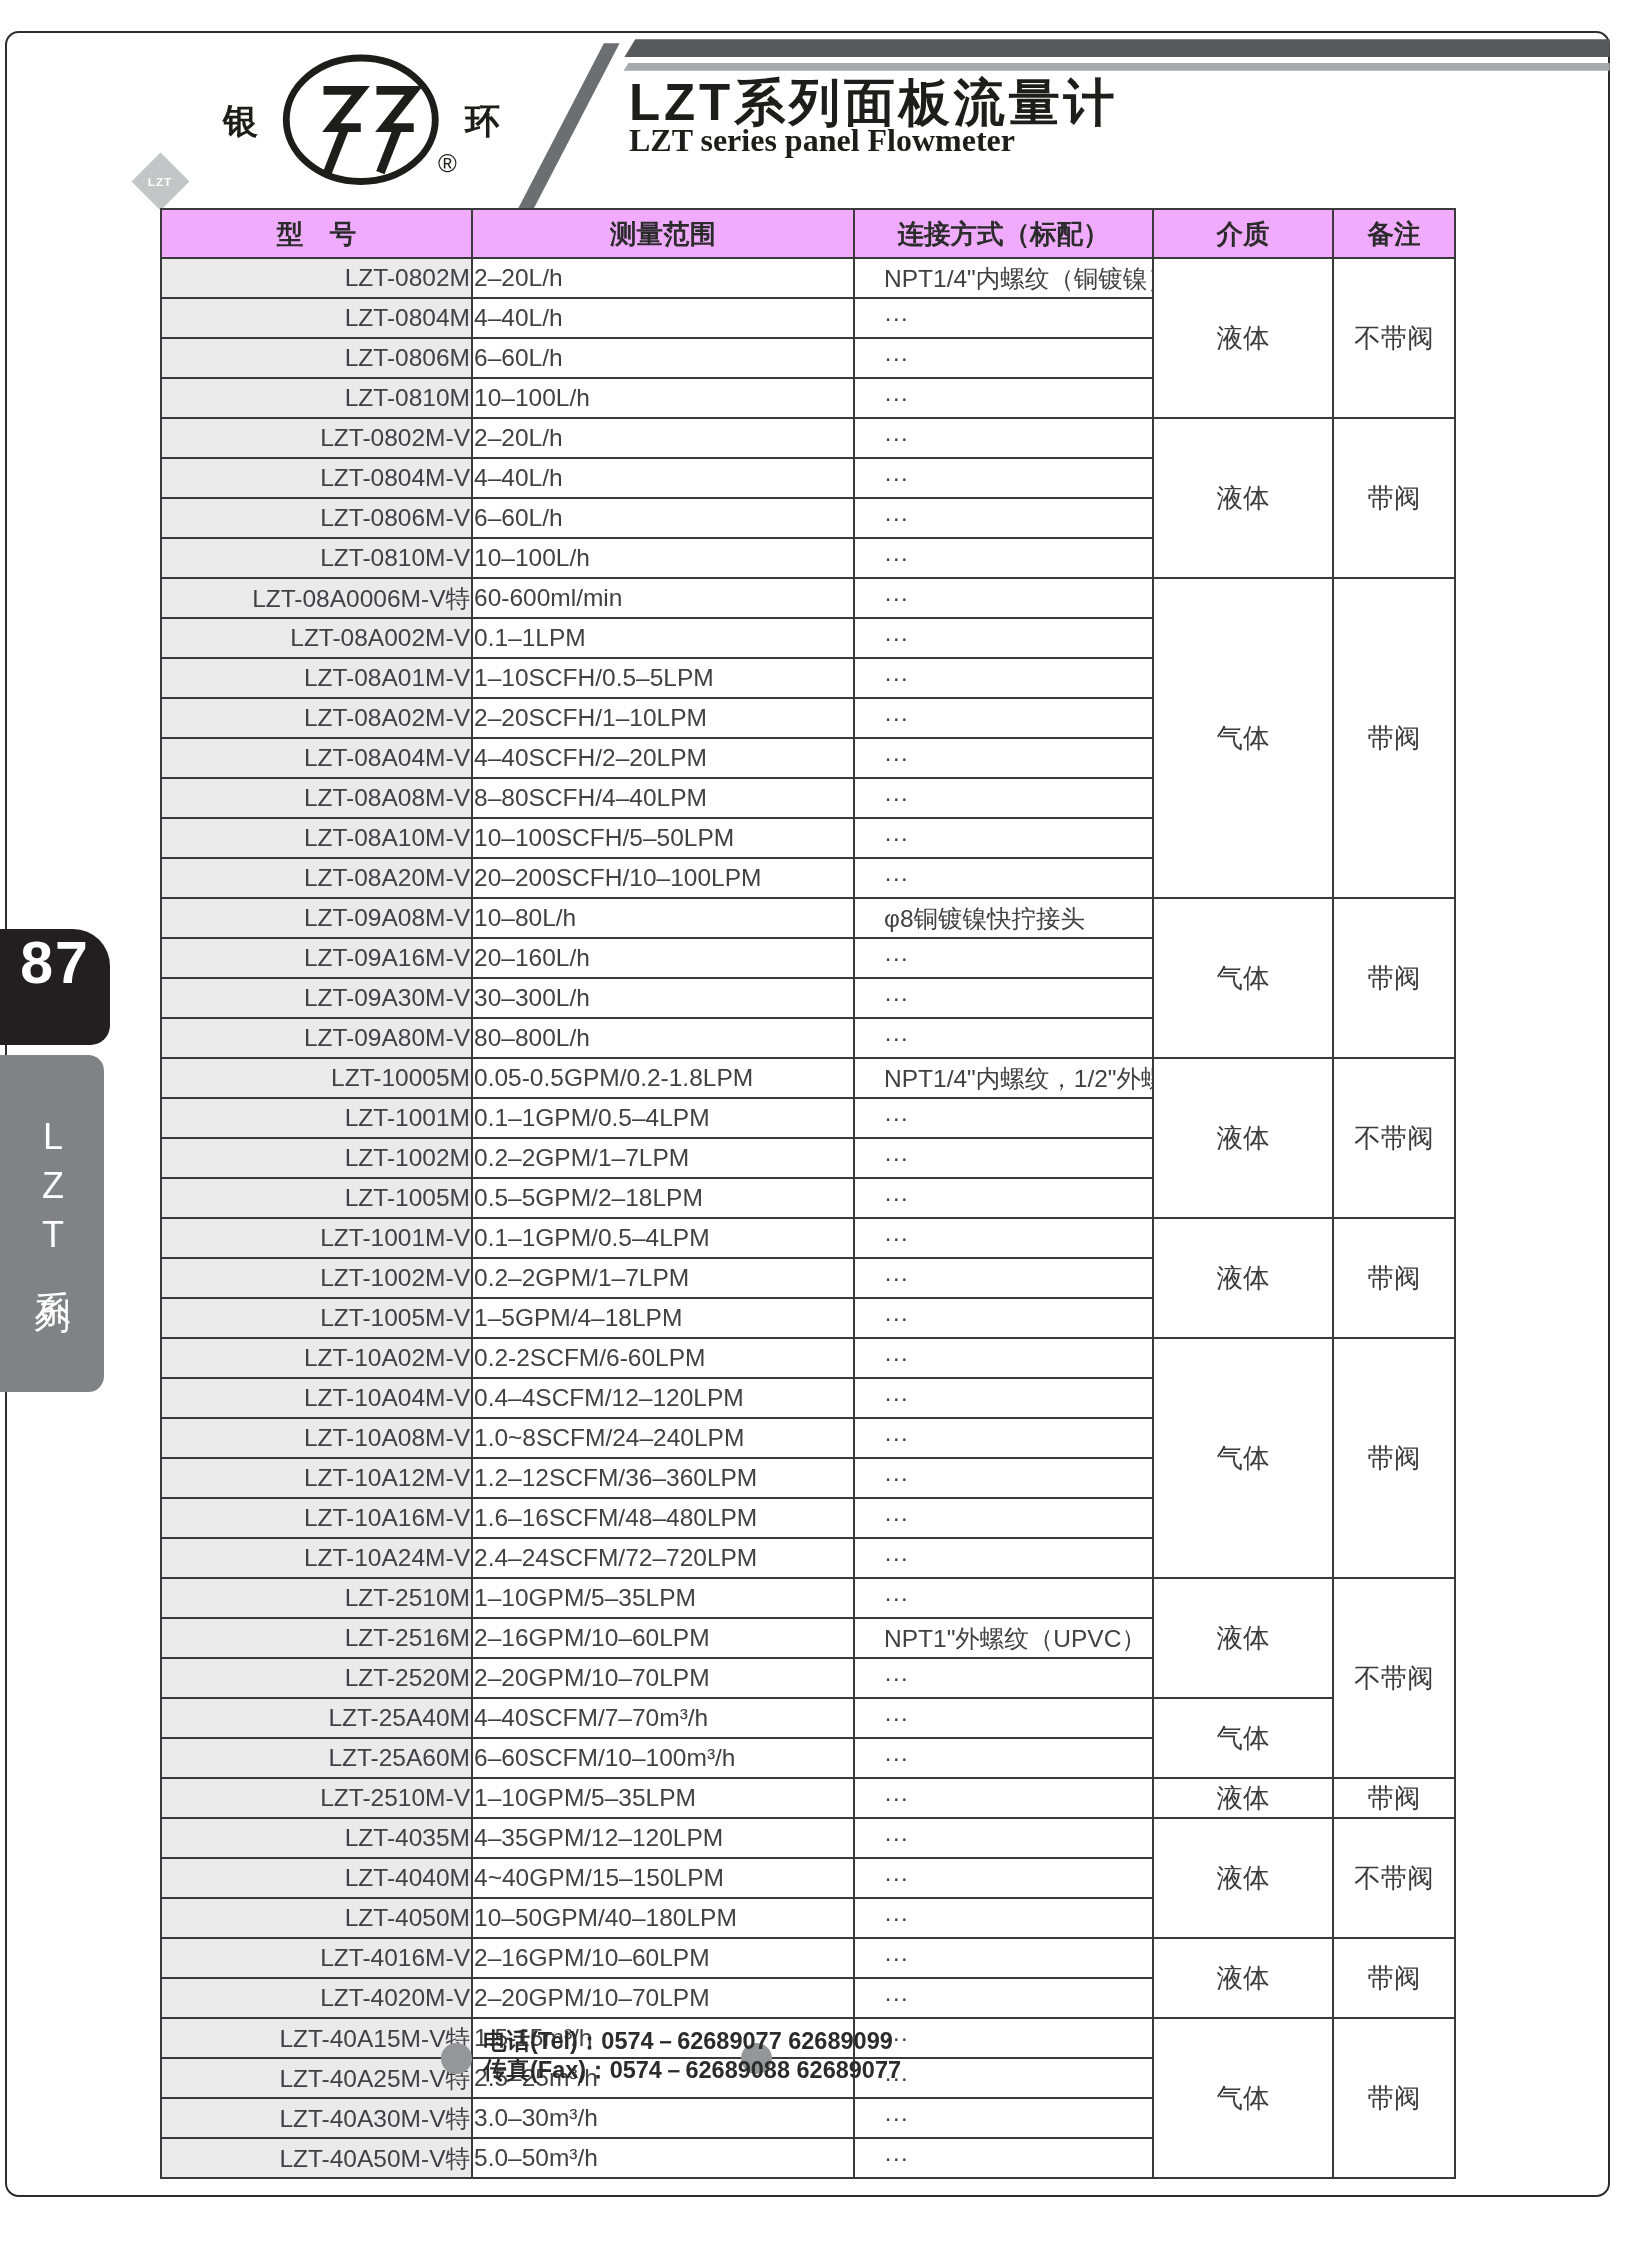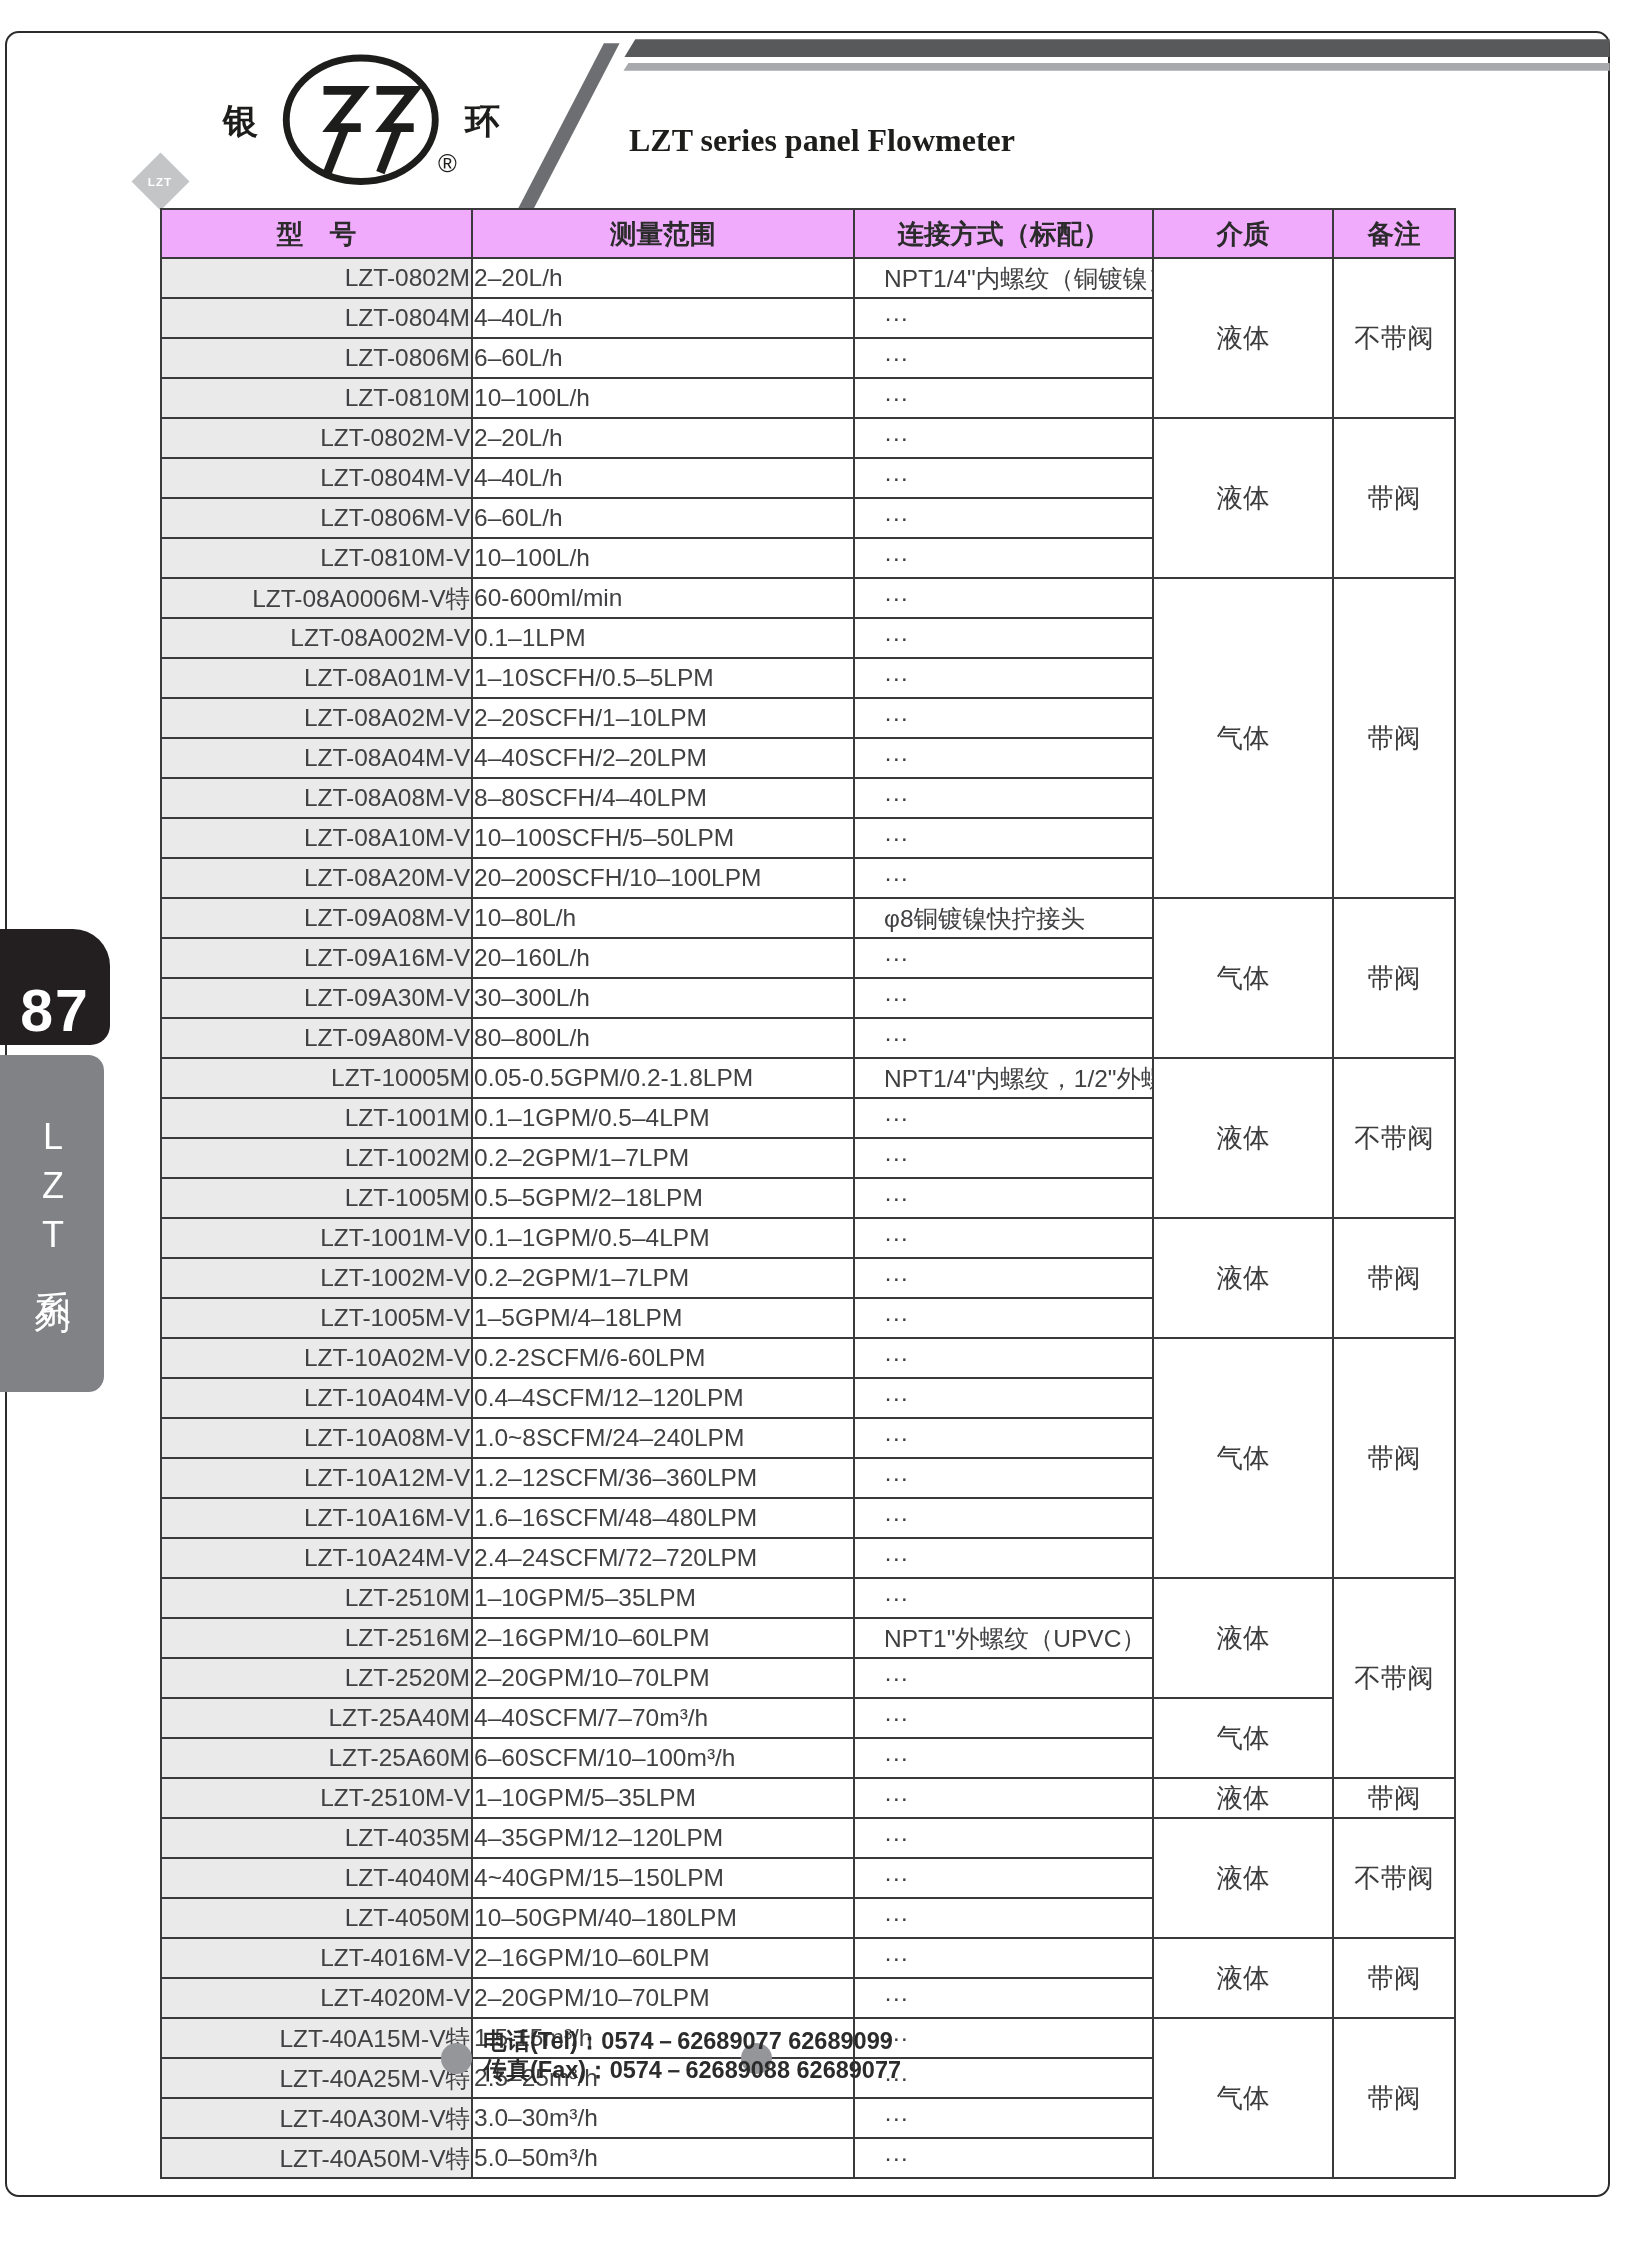--- a/index.html
+++ b/index.html
@@ -29,21 +29,21 @@
   th{height:45px;background:#f0abfc;font-size:26.5px;font-weight:bold;color:#2b2b2b;text-align:center;}
   td{height:36px;font-size:24.5px;color:#414043;}
   td.model{background:#eaeaeb;padding-left:43px;text-align:right;}
   td.range{}
   td.conn{padding-left:29px;}
   td.medium,td.remark{text-align:center;font-size:26.5px;color:#3c3c3e;background:#ffffff;}
   tr.group-start td{border-top-width:2.9px;}
   table{border:2.9px solid #231f20;}
   
   .tab-87{position:absolute;left:0;top:929px;width:110px;height:116px;background:#231f20;
-          border-radius:0 37px 19.6px 0;z-index:4;display:flex;align-items:flex-end;justify-content:center;
+          border-radius:0 37px 19.6px 0;z-index:4;display:flex;align-items:flex-start;justify-content:center;
           color:#ffffff;font-size:59px;font-weight:bold;letter-spacing:2px;}
   .tab-series{position:absolute;left:0;top:1055px;width:104px;height:337px;background:#818285;
           border-radius:0 15.7px 15.7px 0;z-index:4;display:flex;justify-content:center;
           color:#ffffff;padding-top:61px;box-sizing:border-box;}
   .tab-series .vtext{writing-mode:vertical-rl;text-orientation:upright;font-size:36px;
           letter-spacing:7.8px;font-weight:normal;}
   
   .footer-text{position:absolute;left:483px;top:2027px;z-index:3;font-size:23.5px;font-weight:bold;
                color:#2b2b2b;line-height:29px;}
   .footer-text div{white-space:nowrap;}
@@ -77,20 +77,21 @@
         <path d="M384 92 h38 l-30 38 h30"></path>
         <path d="M406 130 l-18 46"></path>
       </g>
     </g>
   </svg>
 
   <span class="logo-char" style="left:223px;top:98px;">银</span>
   <span class="logo-char" style="left:465px;top:98px;">环</span>
   <span class="logo-reg">®</span>
 
+  <div class="title-cn">LZT系列面板流量计</div>
   <div class="title-en">LZT series panel Flowmeter</div>
 
   <div class="diamond">
     <span>LZT</span>
   </div>
 
   <div class="tbl-wrap">
     <table>
       <colgroup>
         <col style="width:311px">

